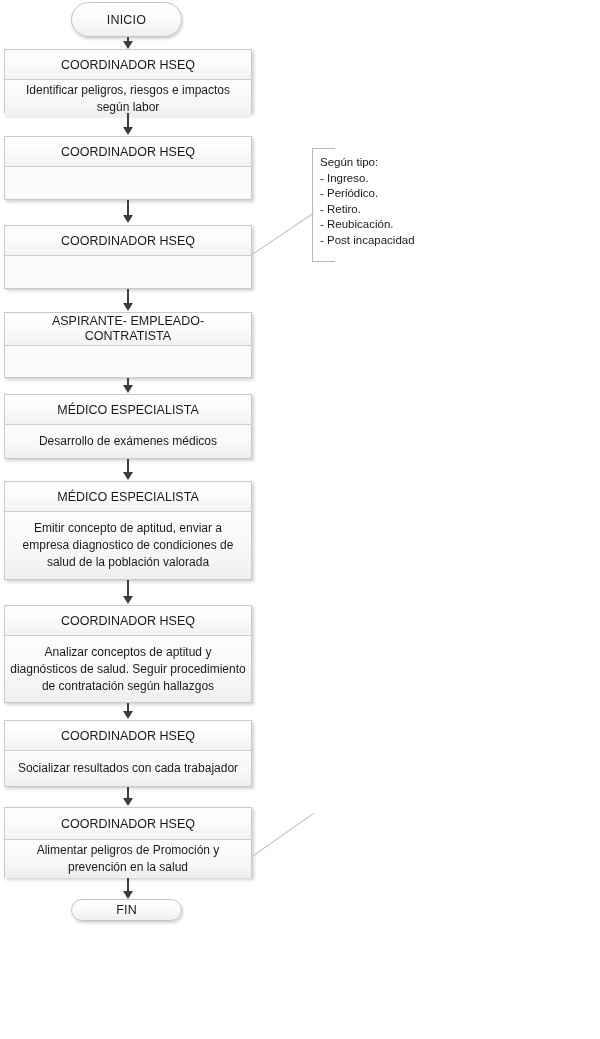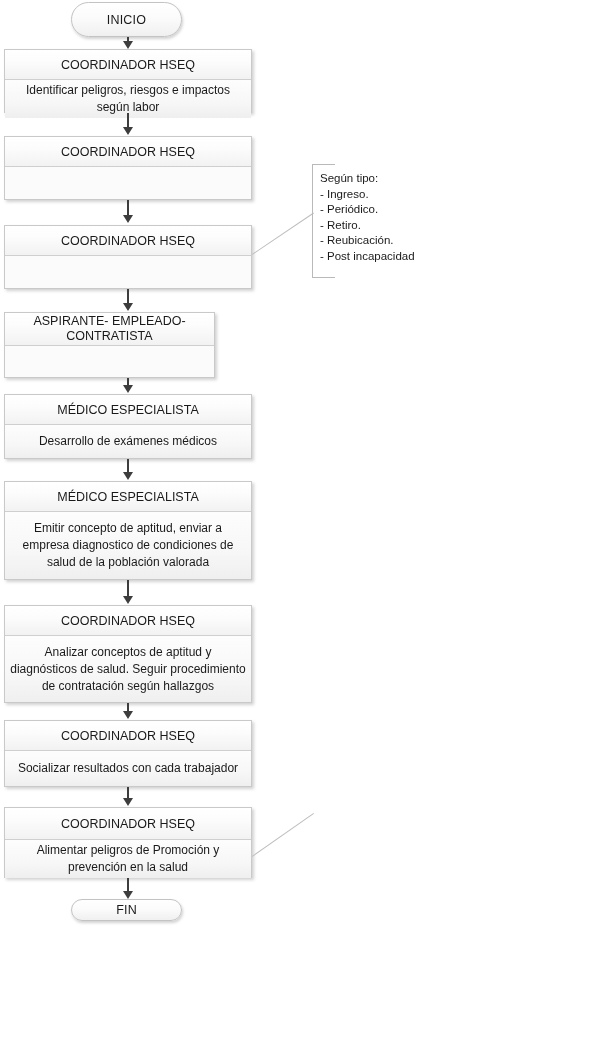--- a/index.html
+++ b/index.html
@@ -153,30 +153,30 @@
   </div>
   <div class="arrow" style="top:200px; height:16px;"></div>
 
   <div class="node" style="left:4px; top:225px; width:248px; height:64px;">
     <div class="node-header" style="height:30px;">COORDINADOR HSEQ</div>
   </div>
   <div class="arrow" style="top:289px; height:15px;"></div>
 
   <div class="leader" style="left:252px; top:254px; width:74px; transform:rotate(-34deg);"></div>
 
-  <div class="annotation" style="left:312px; top:148px; width:128px; height:114px;margin-top:16px;">
+  <div class="annotation" style="left:312px; top:148px; width:128px; height:114px;">
     <div class="annotation-text">Según tipo:
 - Ingreso.
 - Periódico.
 - Retiro.
 - Reubicación.
 - Post incapacidad</div>
   </div>
 
-  <div class="node" style="left:4px; top:312px; width:211px; height:66px;gap:40px;">
+  <div class="node" style="left:4px; top:312px; width:248px; height:66px;gap:40px;">
     <div class="node-header" style="height:33px; white-space:pre-line; line-height:15px;">ASPIRANTE- EMPLEADO-
 CONTRATISTA</div>
   </div>
   <div class="arrow" style="top:378px; height:8px;"></div>
 
   <div class="node" style="left:4px; top:394px; width:248px; height:65px;">
     <div class="node-header" style="height:30px;">MÉDICO ESPECIALISTA</div>
     <div class="node-body">Desarrollo de exámenes médicos</div>
   </div>
   <div class="arrow" style="top:459px; height:14px;"></div>

